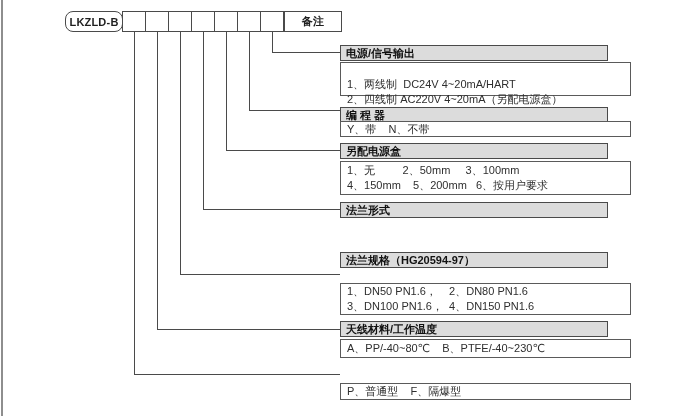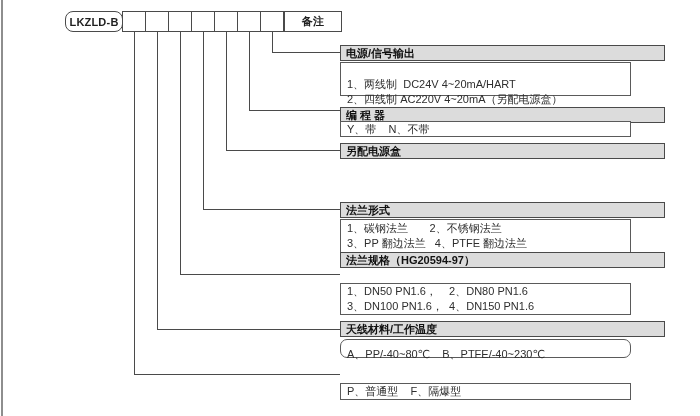--- a/index.html
+++ b/index.html
@@ -25,37 +25,37 @@
   .hline{position:absolute;height:1px;background:#4a4a4a;}
   .v1{left:134px;height:344px;} .h1{left:134px;top:374px;width:206px;}
   .v2{left:157px;height:299px;} .h2{left:157px;top:329px;width:183px;}
   .v3{left:180px;height:244px;} .h3{left:180px;top:274px;width:160px;}
   .v4{left:203px;height:179px;} .h4{left:203px;top:209px;width:137px;}
   .v5{left:226px;height:120px;} .h5{left:226px;top:150px;width:114px;}
   .v6{left:249px;height:80px;}  .h6{left:249px;top:110px;width:91px;}
   .v7{left:272px;height:22px;}  .h7{left:272px;top:52px;width:68px;}
   
   .sec-header{
-    position:absolute;left:340px;width:325px;height:16px;box-sizing:border-box;
+    position:absolute;left:340px;width:268px;height:16px;box-sizing:border-box;
     background:#dcdcdc;border:1px solid #4a4a4a;
     font-size:11px;font-weight:bold;color:#111;
     line-height:13px;padding:1px 0 0 5px;white-space:pre;
   }
   .sec-body{
     position:absolute;left:340px;width:291px;box-sizing:border-box;
     background:#fff;border:1px solid #5a5a5a;
     font-size:11px;color:#2e2e2e;
   }
   .sec-body .line{white-space:pre;line-height:15px;padding-left:6px;}
   .b1{top:62px;height:34px;padding-top:14px;}
   .b2{top:121px;height:16px;}
   .b3{top:161px;height:34px;padding-top:1px;}
   .b4{top:219px;height:34px;padding-top:1px;}
   .b5{top:283px;height:32px;}
-  .b6{top:339px;height:19px;padding-top:7px;border-radius:7px;}
+  .b6{top:339px;height:19px;padding-top:1px;}
   .b7{top:383px;height:17px;}
   .h1s{top:45px;} .h2s{top:107px;} .h3s{top:143px;} .h4s{top:202px;}
   .h5s{top:252px;} .h6s{top:321px;} .h7s{top:366px;}
   .b2 .line,.b7 .line{line-height:14px;}
   .b6 .line{line-height:15px;}
 </style>
 </head>
 <body>
 
 <div class="stage">
@@ -92,26 +92,26 @@
     <div class="line">1、两线制  DC24V 4~20mA/HART</div>
     <div class="line">2、四线制 AC220V 4~20mA（另配电源盒）</div>
   </div>
 
   <div class="sec-header h2s">编 程 器</div>
   <div class="sec-body b2">
     <div class="line">Y、带    N、不带</div>
   </div>
 
   <div class="sec-header h3s">另配电源盒</div>
+  <div class="sec-body b3">
+    <div class="line">1、无         2、50mm     3、100mm</div>
+    <div class="line">4、150mm    5、200mm   6、按用户要求</div>
+  </div>
 
   <div class="sec-header h4s">法兰形式</div>
-  <div class="sec-body b4">
-    <div class="line">1、碳钢法兰       2、不锈钢法兰</div>
-    <div class="line">3、PP 翻边法兰   4、PTFE 翻边法兰</div>
-  </div>
 
   <div class="sec-header h5s">法兰规格（HG20594-97）</div>
   <div class="sec-body b5">
     <div class="line">1、DN50 PN1.6，    2、DN80 PN1.6</div>
     <div class="line">3、DN100 PN1.6，  4、DN150 PN1.6</div>
   </div>
 
   <div class="sec-header h6s">天线材料/工作温度</div>
   <div class="sec-body b6">
     <div class="line">A、PP/-40~80℃    B、PTFE/-40~230℃</div>

